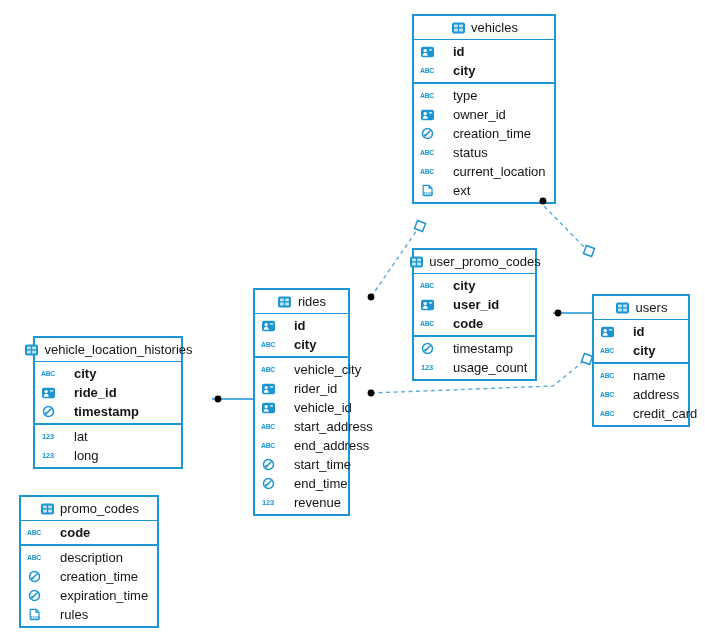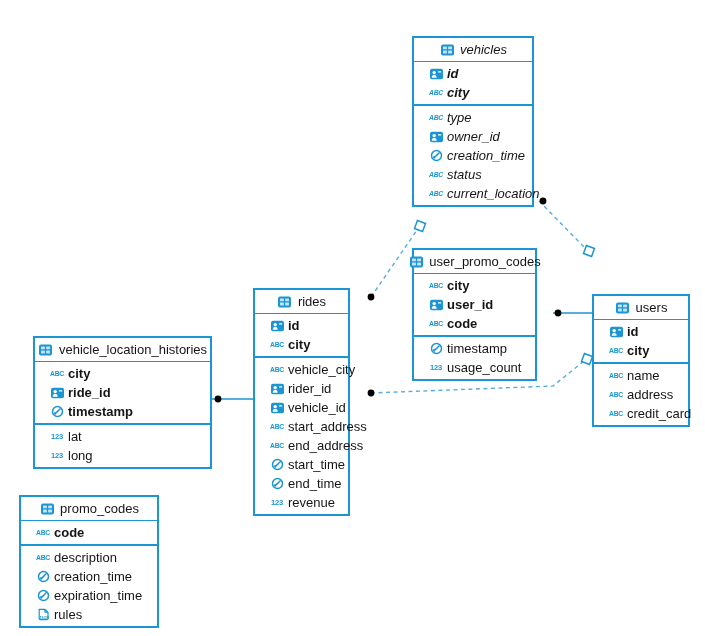--- a/index.html
+++ b/index.html
@@ -4,38 +4,38 @@
 <style>
   :root{ --accent:#1b95d4; --dash:#58abdf; --text:#151515; }
   html,body{margin:0;padding:0;background:#ffffff;}
   body{width:705px;height:636px;font-family:"Liberation Sans",sans-serif;}
   #canvas{position:relative;width:705px;height:636px;overflow:hidden;background:#fff;}
   .table{position:absolute;background:#fff;border:2px solid var(--accent);color:var(--text);z-index:1;box-sizing:border-box;}
   .thead{height:23px;display:flex;align-items:center;justify-content:center;gap:5px;border-bottom:1px solid var(--accent);padding:0 6px;white-space:nowrap;}
   .ttitle{font-size:13px;color:var(--text);}
   .sec{padding:2px 0;}
   .sec.pk{border-bottom:2px solid var(--accent);}
-  .row{height:19px;display:flex;align-items:center;gap:3px;padding:0 6px 0 14px;white-space:nowrap;}
+  .row{height:19px;display:flex;align-items:center;gap:18px;padding:0 6px 0 5px;white-space:nowrap;}
   .cname{font-size:13px;}
   .row.pk .cname{font-weight:700;}
   .icon{flex:0 0 16px;width:16px;display:flex;justify-content:center;align-items:center;text-align:center;}
   .abc{font-size:6.8px;font-weight:800;color:var(--accent);letter-spacing:-0.2px;}
   .num{font-size:7.5px;font-weight:700;color:var(--accent);letter-spacing:-0.2px;}
   svg.layer{position:absolute;left:0;top:0;z-index:2;pointer-events:none;}
   svg.layer .rel{pointer-events:visibleStroke;}
   .conn-solid{stroke:var(--accent);stroke-width:1.5;fill:none;}
   .conn-dashed{stroke:var(--dash);stroke-width:1.4;fill:none;stroke-dasharray:4 3.5;}
   .conn-dot{fill:#000;}
   .conn-square{fill:#fff;stroke:var(--accent);stroke-width:1.5;}
 </style>
 </head>
 <body>
 
 <div id="canvas">
-    <div class="table" style="left: 412px; top: 36px; width: 122px; font-style: italic;">
+    <div class="table" style="left: 412px; top: 14px; width: 144px;">
       <div class="thead">
         <span class="icon">
           <svg width="13" height="12" viewBox="0 0 13 12">
     <rect x="0" y="0.5" width="13" height="11" rx="2" fill="#1b95d4"></rect>
     <rect x="2" y="2.4" width="3.9" height="2.9" rx="0.5" fill="#c3e3f5"></rect>
     <rect x="7.1" y="2.4" width="3.9" height="2.9" rx="0.5" fill="#c3e3f5"></rect>
     <rect x="2" y="6.5" width="3.9" height="2.9" rx="0.5" fill="#c3e3f5"></rect>
     <rect x="7.1" y="6.5" width="3.9" height="2.9" rx="0.5" fill="#c3e3f5"></rect>
           </svg>
         </span>
@@ -94,20 +94,30 @@
             <span class="abc">ABC</span>
           </span>
           <span class="cname">status</span>
         </div>
         <div class="row">
           <span class="icon">
             <span class="abc">ABC</span>
           </span>
           <span class="cname">current_location</span>
         </div>
+        <div class="row">
+          <span class="icon">
+            <svg width="13" height="13" viewBox="0 0 13 13">
+    <path d="M2.2 1.4 H8 L11 4.2 V10.6 A1.1 1.1 0 0 1 9.9 11.7 H3.3 A1.1 1.1 0 0 1 2.2 10.6 Z" fill="none" stroke="#1b95d4" stroke-width="1.2"></path>
+    <path d="M8 1.4 V4.2 H11" fill="none" stroke="#1b95d4" stroke-width="1.2"></path>
+    <text x="2.3" y="10.6" font-size="3.6" font-weight="700" fill="#1b95d4" font-family="Liberation Sans, sans-serif">JSON</text>
+            </svg>
+          </span>
+          <span class="cname">ext</span>
+        </div>
       </div>
     </div>
     <div class="table" style="left: 412px; top: 248px; width: 125px;">
       <div class="thead">
         <span class="icon">
           <svg width="13" height="12" viewBox="0 0 13 12">
     <rect x="0" y="0.5" width="13" height="11" rx="2" fill="#1b95d4"></rect>
     <rect x="2" y="2.4" width="3.9" height="2.9" rx="0.5" fill="#c3e3f5"></rect>
     <rect x="7.1" y="2.4" width="3.9" height="2.9" rx="0.5" fill="#c3e3f5"></rect>
     <rect x="2" y="6.5" width="3.9" height="2.9" rx="0.5" fill="#c3e3f5"></rect>
@@ -310,21 +320,21 @@
           <span class="cname">end_time</span>
         </div>
         <div class="row">
           <span class="icon">
             <span class="num">123</span>
           </span>
           <span class="cname">revenue</span>
         </div>
       </div>
     </div>
-    <div class="table" style="left: 33px; top: 336px; width: 179px;">
+    <div class="table" style="left: 33px; top: 336px; width: 150px;">
       <div class="thead">
         <span class="icon">
           <svg width="13" height="12" viewBox="0 0 13 12">
     <rect x="0" y="0.5" width="13" height="11" rx="2" fill="#1b95d4"></rect>
     <rect x="2" y="2.4" width="3.9" height="2.9" rx="0.5" fill="#c3e3f5"></rect>
     <rect x="7.1" y="2.4" width="3.9" height="2.9" rx="0.5" fill="#c3e3f5"></rect>
     <rect x="2" y="6.5" width="3.9" height="2.9" rx="0.5" fill="#c3e3f5"></rect>
     <rect x="7.1" y="6.5" width="3.9" height="2.9" rx="0.5" fill="#c3e3f5"></rect>
           </svg>
         </span>

